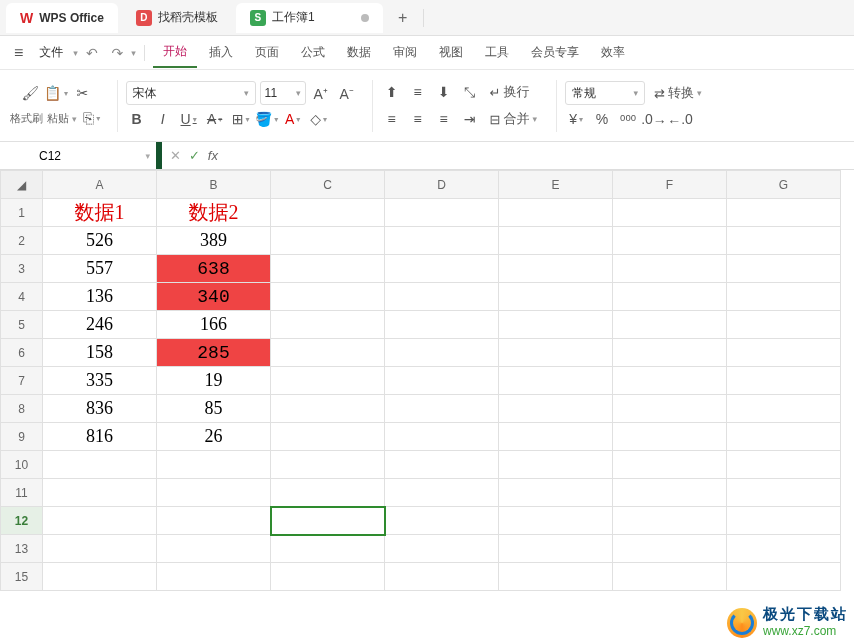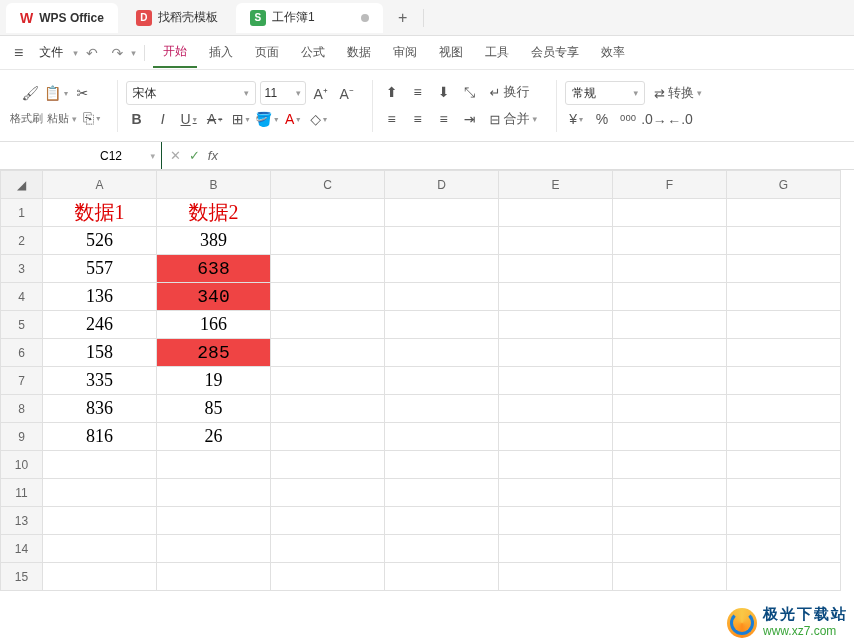--- a/index.html
+++ b/index.html
@@ -33,21 +33,21 @@
 .font-sel { width: 130px; height: 24px; border: 1px solid #ddd; border-radius: 3px; padding: 0 6px; font-size: 12px; display: flex; align-items: center; justify-content: space-between; }
 .size-sel { width: 46px; height: 24px; border: 1px solid #ddd; border-radius: 3px; padding: 0 4px; font-size: 12px; display: flex; align-items: center; justify-content: space-between; }
 .font-row { display: flex; gap: 4px; align-items: center; }
 .icon-btn { width: 22px; height: 22px; display: flex; align-items: center; justify-content: center; color: #555; cursor: pointer; font-size: 14px; }
 .icon-btn.dd::after { content: '▾'; font-size: 8px; margin-left: 2px; color: #999; }
 .u-line { text-decoration: underline; }
 .s-line { text-decoration: line-through; }
 
 
 .formula-bar { height: 28px; background: #fff; display: flex; align-items: center; border-bottom: 1px solid #ddd; }
-.name-box { width: 162px; height: 100%; border-right: 1px solid #14532d; display: flex; align-items: center; justify-content: flex-end; position: relative; }
+.name-box { width: 162px; height: 100%; border-right: 6px solid #14532d; display: flex; align-items: center; justify-content: flex-start; position: relative; }
 .name-box input { border: none; width: 100px; text-align: center; font-size: 12px; outline: none; }
 .name-box .dd { position: absolute; right: 6px; color: #aaa; font-size: 9px; }
 .fx-area { display: flex; align-items: center; height: 100%; padding: 0 8px; gap: 8px; }
 .fx-btn { color: #888; font-size: 13px; cursor: pointer; }
 .fx-btn.x { color: #aaa; }
 .fx-btn.chk { color: #5a9e5a; }
 .fx-lbl { font-style: italic; color: #666; font-size: 13px; }
 .fx-input { border: none; outline: none; flex: 1; font-size: 12px; height: 100%; }
 
 
@@ -323,31 +323,31 @@
           <th class="row">11</th>
           <td></td>
           <td></td>
           <td></td>
           <td></td>
           <td></td>
           <td></td>
           <td></td>
         </tr>
         <tr>
+          <th class="row sel">12</th>
+          <td></td>
+          <td></td>
+          <td class="selcell"></td>
+          <td></td>
+          <td></td>
+          <td></td>
+          <td></td>
+        </tr>
+        <tr>
           <th class="row">13</th>
-          <td></td>
-          <td></td>
-          <td></td>
-          <td></td>
-          <td></td>
-          <td></td>
-          <td></td>
-        </tr>
-        <tr>
-          <th class="row">14</th>
           <td></td>
           <td></td>
           <td></td>
           <td></td>
           <td></td>
           <td></td>
           <td></td>
         </tr>
         <tr>
           <th class="row">15</th>

